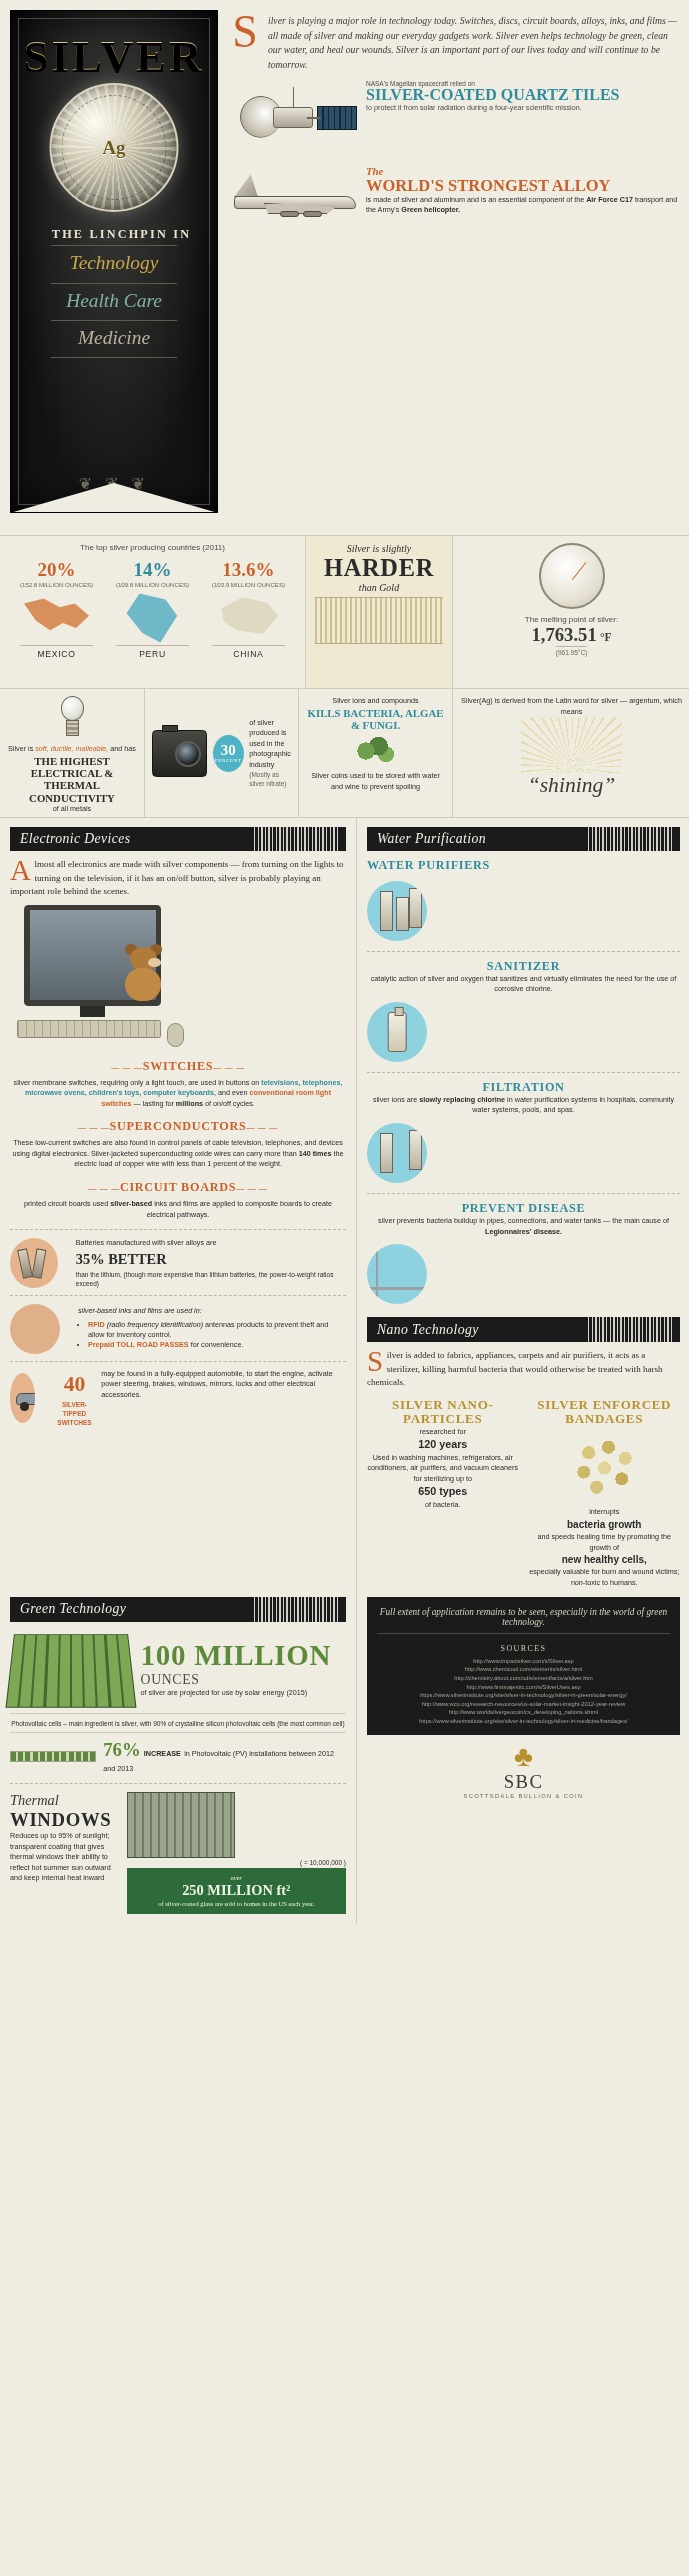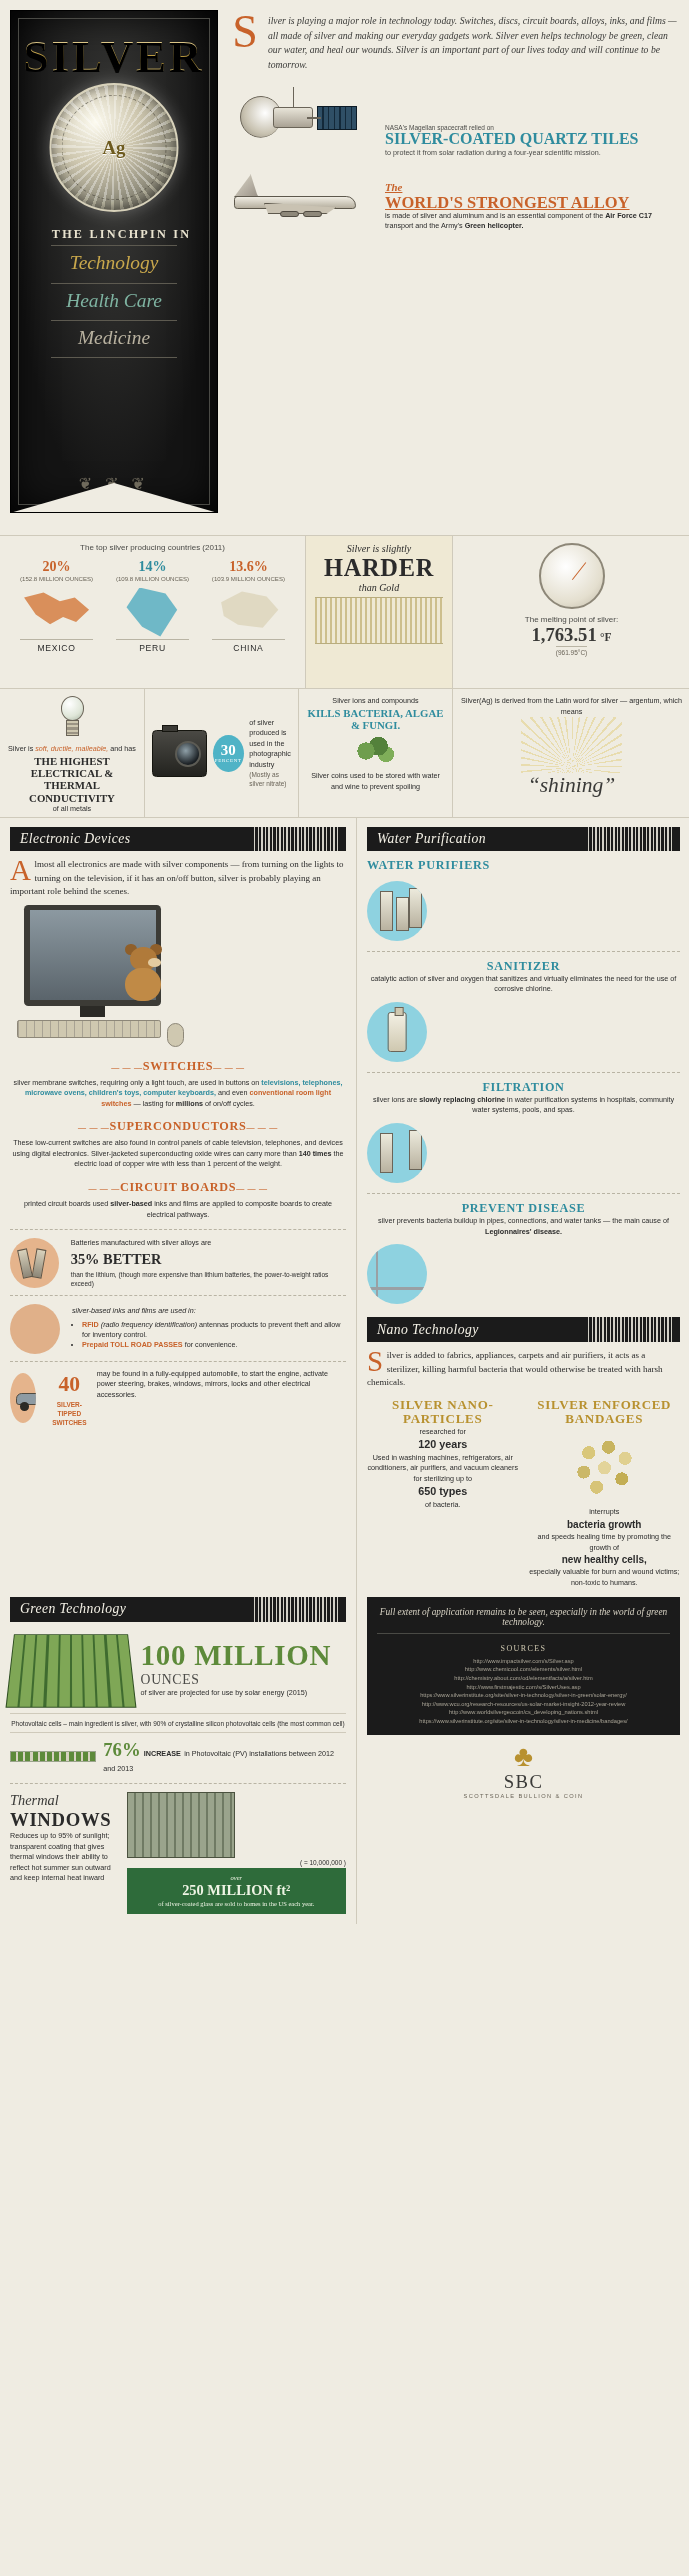--- a/index.html
+++ b/index.html
@@ -106,21 +106,21 @@
   .intro { display:flex; gap:7.2px; padding:4.3px 2.9px 0 4.3px; }
   .dropcap {
     font-family:"Liberation Serif", serif; font-size:46px; line-height:.8;
     color:#c8622a; padding-right:2.9px;
   }
   .intro p { margin:0; font-family:"Liberation Serif", serif; font-style:italic; font-size:9.7px; line-height:1.5; color:#3a3a38; }
 
   .didyou { display:flex; align-items:center; gap:5.7px; }
   .didyou .band { flex:1; }
 
-  .fact { display:flex; gap:20px; align-items:flex-end; }
+  .fact { display:flex; gap:1px; align-items:flex-start; }
   .fact .art { width:137px; }
   .fact .txt { flex:1; }
   .satellite { width:137px; height:79px; position:relative; }
   .sat-body { position:absolute; left:45px; top:27px; width:40px; height:21.6px; background:linear-gradient(180deg,#e8e4d8,#a9a294); border:0.7px solid #6a6458; border-radius:2.9px; }
   .sat-dish { position:absolute; left:11.5px; top:16px; width:42px; height:42px; border-radius:50%; background:radial-gradient(circle at 60% 40%,#fff,#c9c3b2 60%,#8d8778); border:0.7px solid #6a6458; clip-path:ellipse(50% 50% at 50% 50%); }
   .sat-panel { position:absolute; top:26px; width:40px; height:24.4px; background:repeating-linear-gradient(90deg,#2f4f66 0 4.3px,#13293a 4.3px 5.7px); border:0.7px solid #0d1b26; }
   .sat-panel.r { left:89px; }
   .sat-boom { position:absolute; left:79px; top:37px; width:14.4px; height:2.2px; background:#6a6458; }
   .sat-ant { position:absolute; left:65px; top:7.2px; width:1.4px; height:21.6px; background:#6a6458; }
 
@@ -128,41 +128,41 @@
   .plane .fuse { position:absolute; left:5.7px; top:30px; width:122px; height:13px; border-radius:7.2px 21.6px 7.2px 7.2px; background:linear-gradient(180deg,#f0ede3,#b5ae9e); border:0.7px solid #5d584c; }
   .plane .tail { position:absolute; left:5.7px; top:8.6px; width:24.4px; height:23px; background:linear-gradient(135deg,#dcd7c8,#9c9customs); background:linear-gradient(135deg,#dcd7c8,#9c958a); border:0.7px solid #5d584c; clip-path:polygon(0 100%,70% 0,100% 100%); }
   .plane .wing { position:absolute; left:36px; top:37px; width:72px; height:11.5px; background:#c9c2b2; border:0.7px solid #5d584c; clip-path:polygon(0 0,100% 40%,86% 100%,6% 100%); }
   .plane .eng { position:absolute; top:45px; width:18.7px; height:6.5px; border-radius:3.6px; background:#8e887a; border:0.7px solid #4f4a40; }
   .plane .eng.a{left:52px;} .plane .eng.b{left:75px;}
 
   .nasa-small { font-size:6.5px; color:#4b4b48; }
   .sil-coated { font-family:"Liberation Serif", serif; color:#2f8c9e; font-size:16px; font-weight:bold; line-height:1.05; }
   .strongest {
     font-family:"Liberation Serif", serif; font-weight:bold; color:#c8622a;
-    font-size:16.5px; line-height:1.05;text-decoration:underline;
+    font-size:16.5px; line-height:1.05;
   }
   .strongest .the { display:block; font-style:italic; font-size:10.8px; }
 
   .bigstat {
     background:#2a2a28; color:#e9e5d6; padding:7.2px 10px; display:flex; align-items:center; gap:10px;
     position:relative;
   }
   .bigstat .bars { width:65px; height:29px; display:flex; align-items:flex-end; gap:2.2px; }
   .bigstat .bars i { display:block; width:5.7px; background:#8aa855; }
   .bigstat .num { font-family:"Liberation Serif", serif; font-size:24px; color:#9fbf63; letter-spacing:0.7px; }
   .bigstat .sub { font-size:7.5px; color:#cfcabb; }
 
   
   .row2 { display:flex; border-top:0.7px solid #cfcabb; border-bottom:0.7px solid #cfcabb; height:154px; }
   .cellA { width:305px; padding:7.2px 8.6px; }
   .cellB { width:147px; padding:7.2px 8.6px; border-left:0.7px solid #cfcabb; background:#efe9d4; }
   .cellC { flex:1; padding:7.2px 8.6px; border-left:0.7px solid #cfcabb; }
   .topcountries { text-align:center; font-size:8px; color:#4b4b48; margin-bottom:7.2px; }
   .countries { display:flex; justify-content:space-around; text-align:center; }
-  .country .pct { font-family:"Liberation Serif", serif; font-size:14px; font-weight:bold; }
+  .country .pct { font-family:"Liberation Serif", serif; font-size:19px; font-weight:bold; }
   .country .oz { font-size:6.1px; color:#6a6458; line-height:1.3; }
   .country .map { height:49px; margin:4.3px auto 2.9px; width:65px; position:relative; }
   .country .nm { font-size:8.6px; letter-spacing:0.7px; border-top:0.7px solid #b9b4a4; padding-top:2.9px; }
   .mx { background:#d98f5b; clip-path:polygon(0 20%,30% 10%,55% 28%,78% 20%,100% 45%,80% 70%,60% 60%,40% 75%,18% 55%); }
   .pe { background:#6fb8c7; clip-path:polygon(30% 0,70% 12%,88% 45%,62% 100%,34% 80%,10% 40%); }
   .cn { background:#e0d9c2; clip-path:polygon(8% 30%,40% 8%,78% 18%,96% 45%,72% 82%,34% 76%,12% 58%); border:0.7px solid #8d8778; }
 
   .harder { text-align:center; }
   .harder .it { font-family:"Liberation Serif", serif; font-style:italic; font-size:10px; }
   .harder .big { font-family:"Liberation Serif", serif; font-size:24.4px; font-weight:bold; letter-spacing:0.7px; }
@@ -229,21 +229,21 @@
   .wp-item .txt { flex:1; }
   .wp-title { font-family:"Liberation Serif", serif; font-weight:bold; color:#2f8c9e; font-size:12.2px; letter-spacing:0.7px; text-align:center; }
   .bottle { position:absolute; left:50%; top:10px; transform:translateX(-50%); width:18.7px; height:40px; background:linear-gradient(180deg,#f3f0e4,#cfc8b0); border:0.7px solid #6a6458; border-radius:2.9px; }
   .bottle:before { content:""; position:absolute; left:5.7px; top:-5.7px; width:7.2px; height:7.2px; background:#cfc8b0; border:0.7px solid #6a6458; }
   .tube { position:absolute; top:10px; width:13px; height:40px; background:linear-gradient(180deg,#eceadc,#b9b2a0); border:0.7px solid #6a6458; }
   .tube.a{left:13px;} .tube.b{left:29px; top:16px; height:34px;} .tube.c{left:42px; top:7.2px;}
   .pipes { position:absolute; inset:0; background:
      linear-gradient(90deg,transparent 0 8.6px,#9aa0a4 8.6px 11.5px,transparent 11.5px 100%),
      linear-gradient(0deg,transparent 0 14.4px,#9aa0a4 14.4px 17px,transparent 17px 100%); }
 
-  .bolt-row { display:flex; gap:12px; align-items:center; margin:7.2px 0; }
+  .bolt-row { display:flex; gap:18px; align-items:center; margin:7.2px 0; }
   .circ { width:50px; height:50px; border-radius:50%; flex:0 0 50px; }
   .circ.orange { background:#e0b089; }
   .batt { width:50px;height:50px;border-radius:50%;background:#e5b48c; position:relative; overflow:hidden; }
   .batt i { position:absolute; width:10px; height:29px; background:linear-gradient(180deg,#d9d2bc,#8d8778); border:0.7px solid #5d584c; top:10.8px; }
   .batt i:nth-child(1){left:10px;transform:rotate(-12deg);} .batt i:nth-child(2){left:24.4px;transform:rotate(10deg);}
   .pct35 { font-family:"Liberation Serif", serif; font-weight:bold; font-size:14.4px; }
   .car { width:50px;height:50px;border-radius:50%;background:#e5b48c;position:relative;overflow:hidden; }
   .car .bodyc { position:absolute; left:5.7px; top:20px; width:39px; height:11.5px; border-radius:5.7px 8.6px 2.9px 2.9px; background:#8e9ba3; border:0.7px solid #4f4a40; }
   .car .wh { position:absolute; top:29px; width:8.6px; height:8.6px; border-radius:50%; background:#2b2a26; }
   .car .wh.a{left:10px;}

